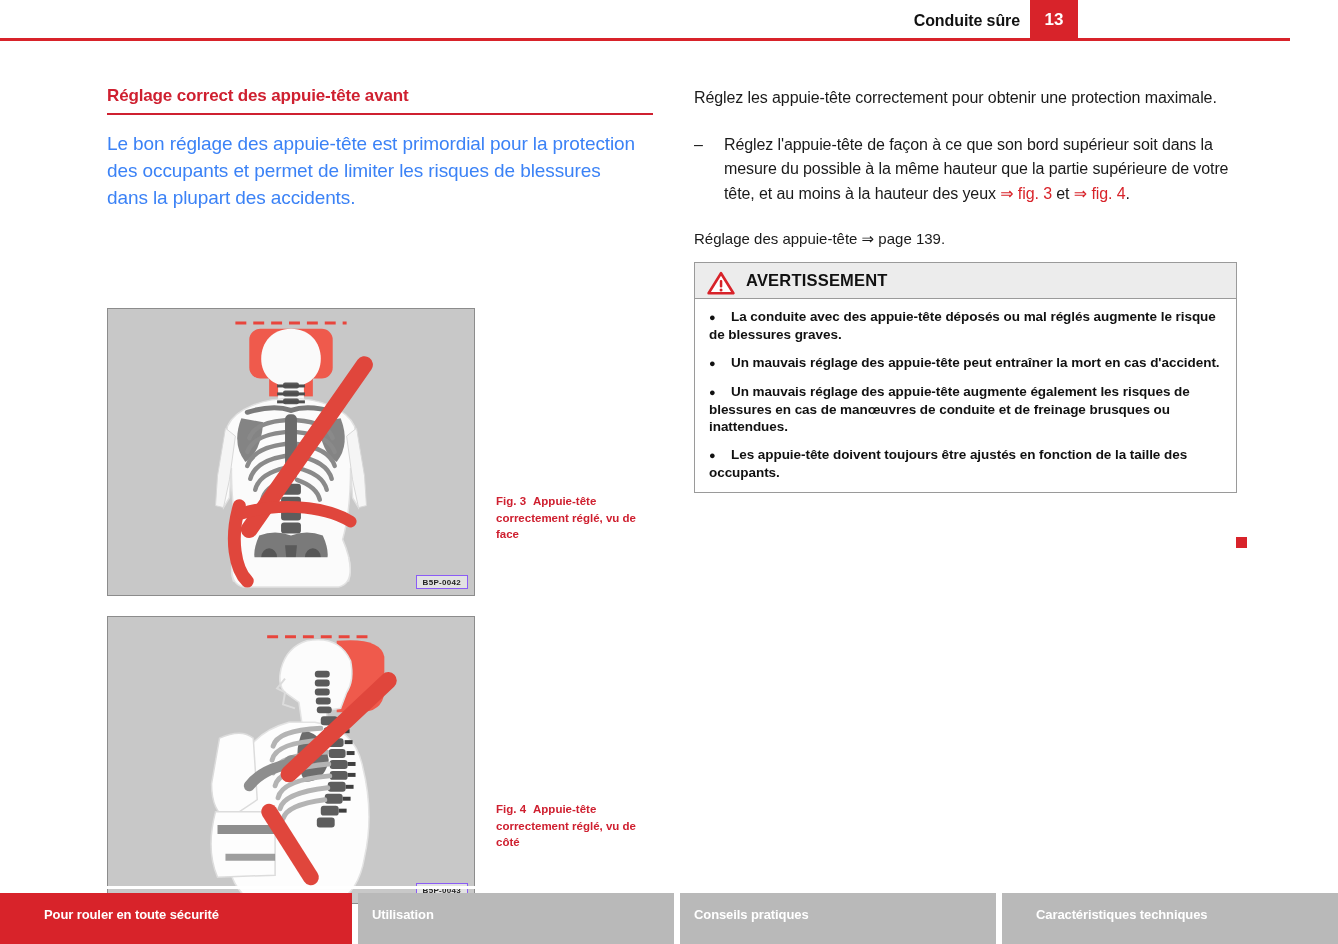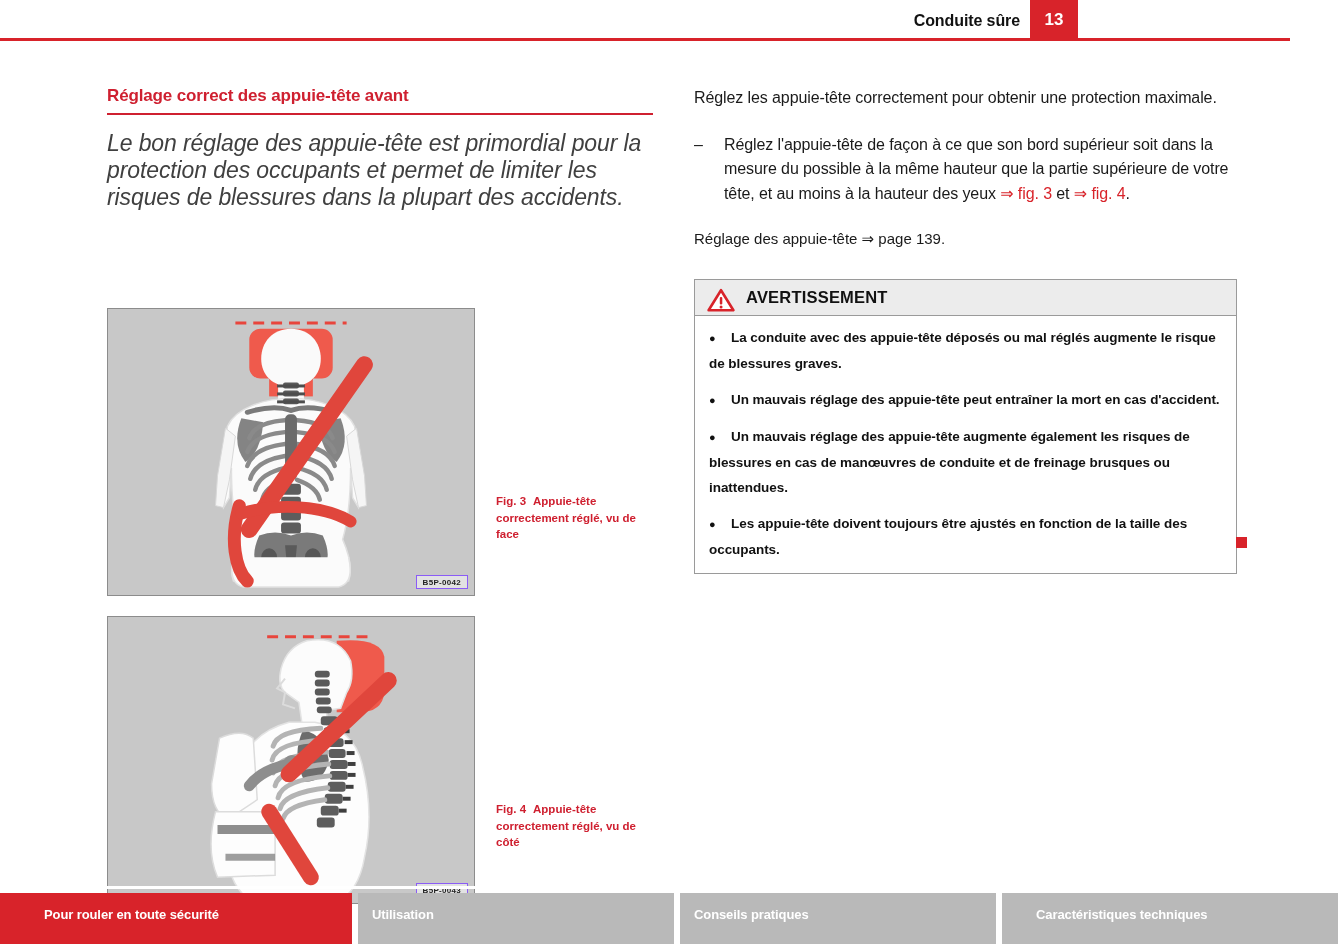--- a/index.html
+++ b/index.html
@@ -86,24 +86,23 @@
     letter-spacing: -0.15px;
   }
   .heading-rule {
     width: 546px;
     height: 2px;
     background: #cf2030;
     margin-bottom: 15px;
   }
 
   .lead {
-    font-size: 23px;
-    font-style: italic;
+    font-size: 19px;
     line-height: 27px;
-    color: #404040;
+    color: #3b82f6;
     margin: 0;
     width: 535px;
     letter-spacing: -0.1px;
   }
 
   
   .figure-block {
     position: absolute;
     left: 107px;
     width: 546px;
@@ -168,21 +167,21 @@
     letter-spacing: -0.1px;
   }
   .dash-item .dash {
     position: absolute;
     left: 0; top: 0;
   }
   .xref { color: #d8232a; white-space: nowrap; }
   .ref-para {
     font-size: 15px;
     line-height: 22px;
-    margin: 0 0 29px 0;
+    margin: 0 0 12px 0;
     color: #1a1a1a;
   }
 
   
   .warning-box {
     position: relative;
     border: 1px solid #9a9a9a;
     width: 543px;
     box-sizing: border-box;
     background: #ffffff;
@@ -204,21 +203,21 @@
     color: #111;
     letter-spacing: 0.2px;
   }
   .warning-body {
     padding: 9px 14px 11px 14px;
   }
   .warn-item {
     position: relative;
     font-size: 13.5px;
     font-weight: bold;
-    line-height: 25px;
+    line-height: 17px;
     color: #111;
     margin: 0 0 11px 0;
     padding-left: 0;
     letter-spacing: -0.05px;
   }
   .warn-item:last-child { margin-bottom: 0; }
   .warn-item .bullet {
     display: inline-block;
     width: 22px;
     color: #111;

